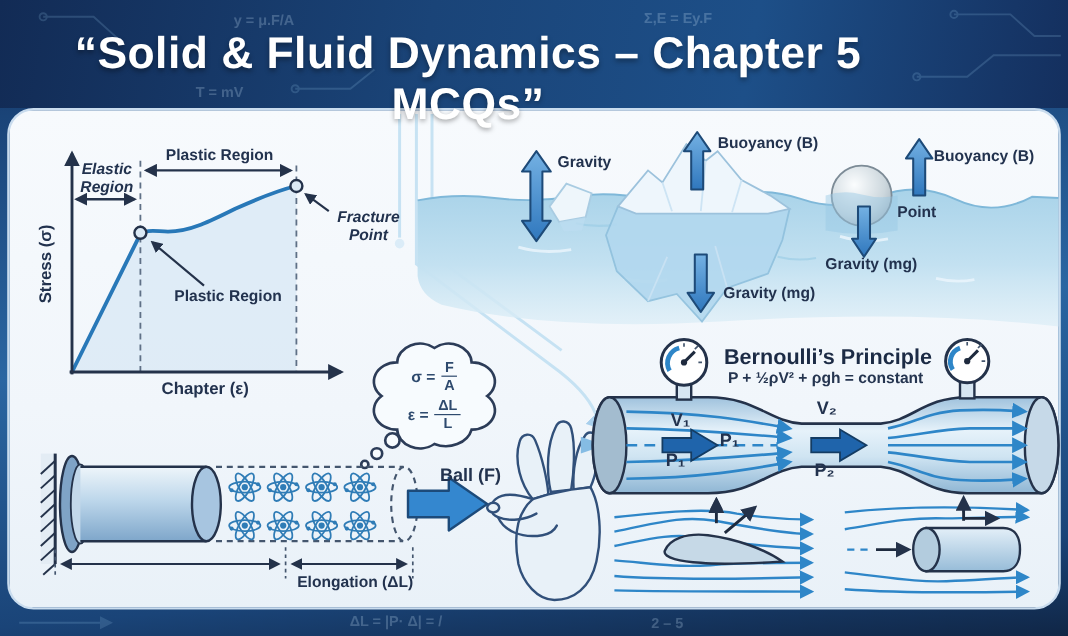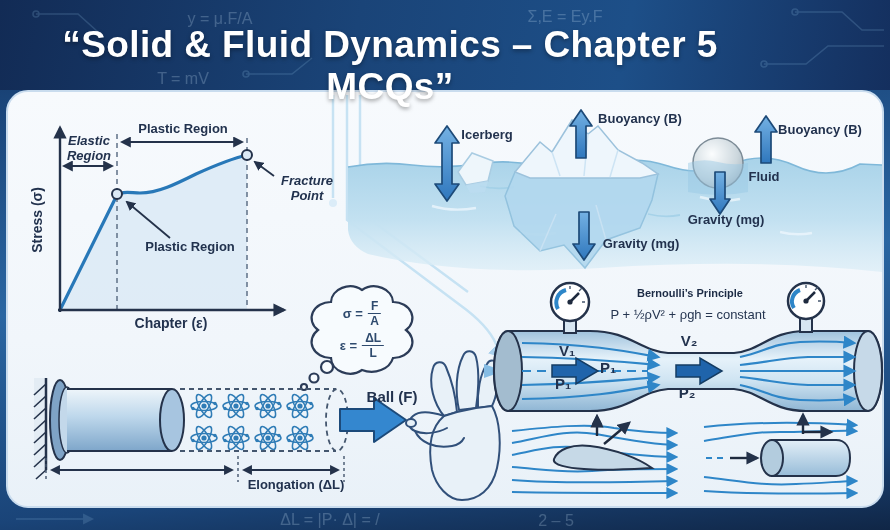--- a/index.html
+++ b/index.html
@@ -10,26 +10,26 @@
          background:linear-gradient(100deg,#122b55 0%,#1a4478 40%,#1d4f88 70%,#142f5e 100%);}
   #card{position:absolute;left:6px;top:90px;width:878px;height:418px;border-radius:22px;
         background:linear-gradient(180deg,#f7fafd 0%,#f1f6fb 60%,#e9f1f8 100%);
         border:2px solid #c9dcee;box-sizing:border-box;}
   svg{position:absolute;left:0;top:0;pointer-events:none;}
   .lbl{position:absolute;transform:translateX(-50%);text-align:center;color:#22324e;
        font-weight:600;font-size:13px;line-height:1.12;white-space:nowrap;}
   .wrap{white-space:normal;font-style:italic;}
   .t14{font-size:14px;font-weight:700;}
   .t15{font-size:15px;font-weight:700;}
-  .bern-title{font-size:11px;font-weight:800;color:#1c2b45;}
-  .bern-eq{font-size:13px;font-weight:400;color:#253550;}
+  .bern-title{font-size:18px;font-weight:800;color:#1c2b45;}
+  .bern-eq{font-size:13px;font-weight:700;color:#253550;}
   .banner-title{position:absolute;left:0;top:24px;width:780px;text-align:center;color:#ffffff;
        font-size:37px;font-weight:800;letter-spacing:.4px;text-shadow:0 2px 4px rgba(0,0,0,.35);}
-  .faint{position:absolute;transform:translateX(-50%);color:#cfe8fb;opacity:.24;font-size:16px;
-       font-weight:400;white-space:nowrap;}
+  .faint{position:absolute;transform:translateX(-50%);color:#cfe8fb;opacity:.24;font-size:12px;
+       font-weight:700;white-space:nowrap;}
   .ylab{transform:translate(-50%,-50%) rotate(-90deg);}
   .bubble{position:absolute;left:362px;top:300px;transform:translateX(-50%);display:flex;
        flex-direction:column;gap:5px;align-items:center;color:#2e4a6e;font-weight:700;font-size:13px;}
   .frow{display:flex;align-items:center;gap:5px;}
   .frac{display:inline-flex;flex-direction:column;align-items:center;line-height:1;font-size:12px;}
   .frac .num{border-bottom:1.6px solid #2e4a6e;padding:0 3px 1px;}
   .frac .den{padding-top:1px;}
 </style>
 </head>
 <body>
@@ -295,24 +295,24 @@
   <div class="faint" style="left:565px;top:8px;">Σ,E = Ey.F</div>
   <div class="faint" style="left:183px;top:70px;">T = mV</div>
 
   <div class="lbl wrap" style="left:89px;top:134px;width:58px;">Elastic Region</div>
   <div class="lbl" style="left:183px;top:122px;">Plastic Region</div>
   <div class="lbl wrap" style="left:282px;top:174px;width:66px;margin-left:25px;">Fracture Point</div>
   <div class="lbl" style="left:190px;top:240px;">Plastic Region</div>
   <div class="lbl t14 ylab" style="left:38px;top:220px;">Stress (σ)</div>
   <div class="lbl t14" style="left:171px;top:316px;">Chapter (ε)</div>
 
-  <div class="lbl" style="left:487px;top:128px;">Icerberg</div>
+  <div class="lbl" style="left:487px;top:128px;">Gravity</div>
   <div class="lbl" style="left:640px;top:112px;">Buoyancy (B)</div>
   <div class="lbl" style="left:641px;top:237px;">Gravity (mg)</div>
-  <div class="lbl" style="left:764px;top:170px;">Fluid</div>
+  <div class="lbl" style="left:764px;top:170px;">Point</div>
   <div class="lbl" style="left:820px;top:123px;">Buoyancy (B)</div>
   <div class="lbl" style="left:726px;top:213px;">Gravity (mg)</div>
 
   <div class="bubble">
     <div class="frow">
       <span>σ =</span>
       <span class="frac">
           <span class="num">F</span>
           <span class="den">A</span>
         </span>

